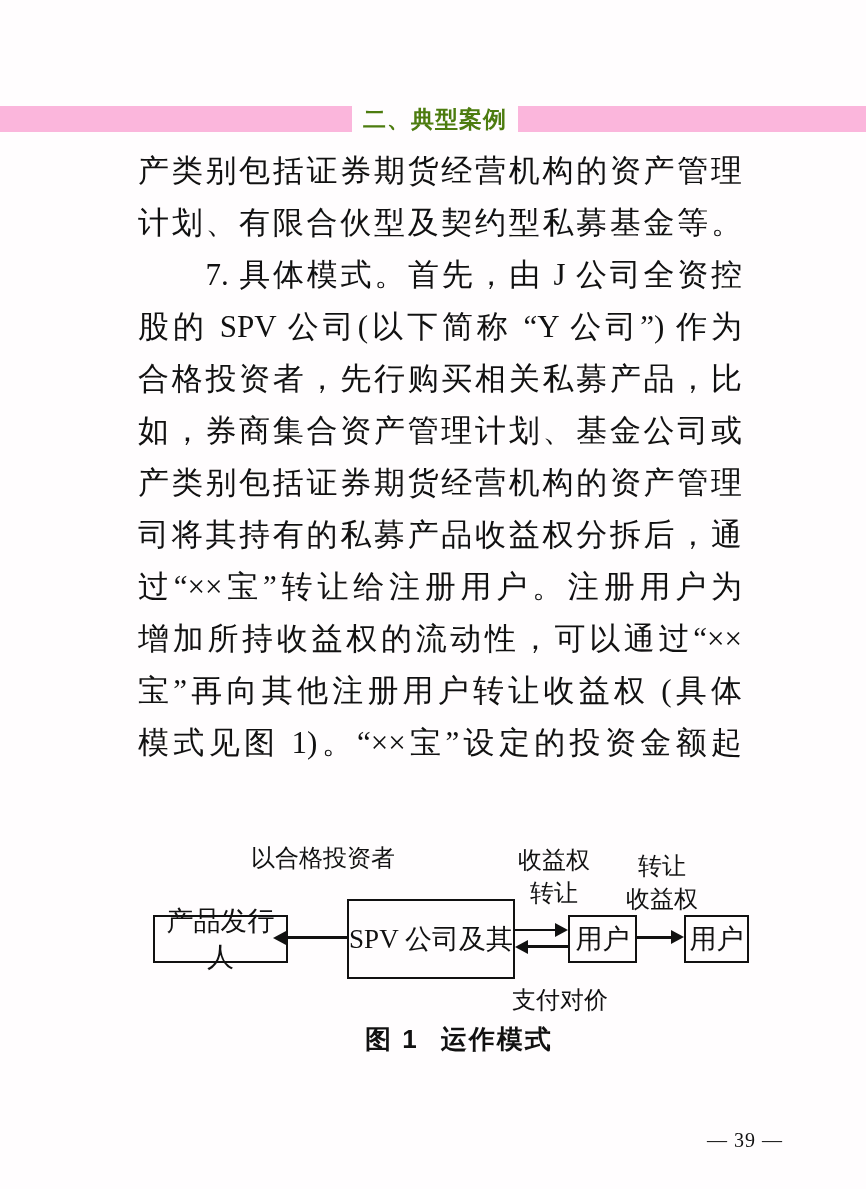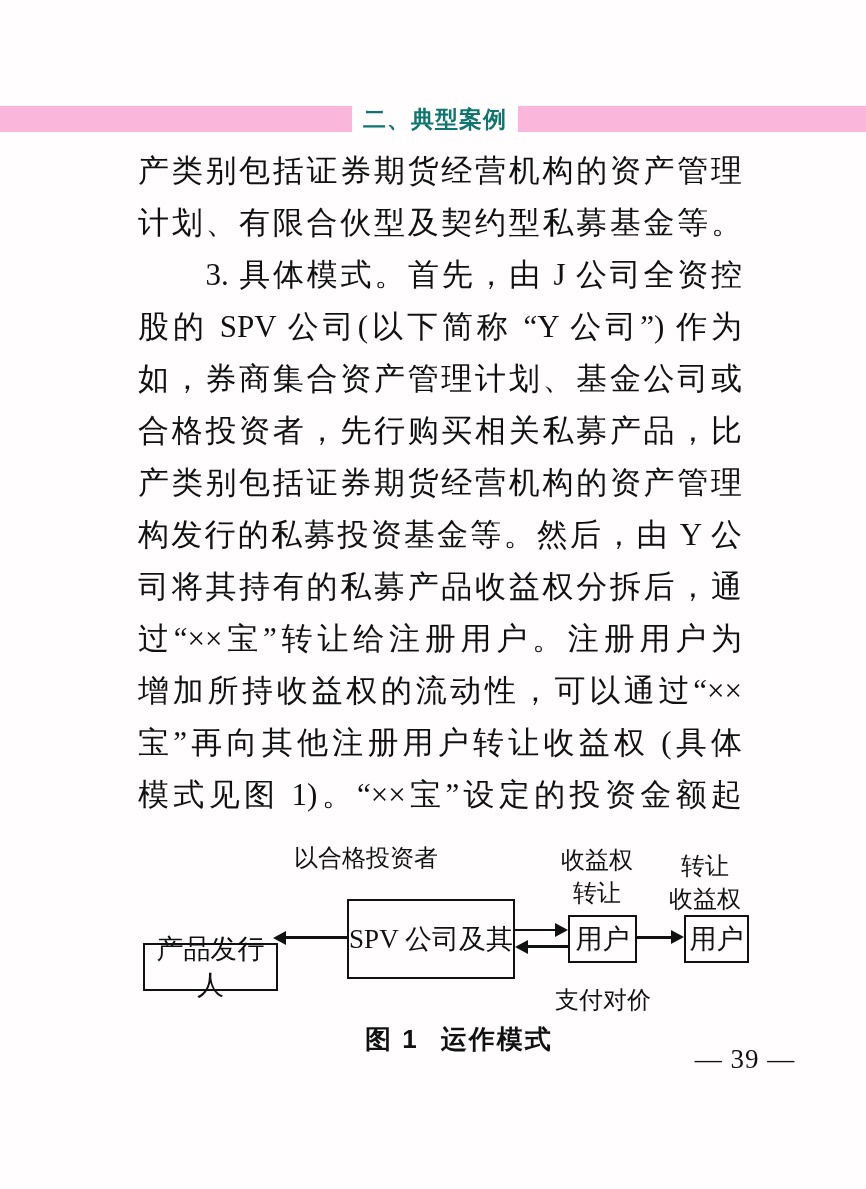--- a/index.html
+++ b/index.html
@@ -14,77 +14,76 @@
   }
   
   .band{position:absolute;top:106px;height:26px;background:#fbb6dc;}
   .band.left{left:0;width:357px;}
   .band.right{left:514px;width:352px;}
   .chapter-title{
     position:absolute;top:105px;left:352px;width:166px;height:28px;
     display:flex;align-items:center;justify-content:center;
     font-family:"Liberation Sans","DejaVu Sans",sans-serif;
     font-weight:bold;font-size:23px;letter-spacing:1px;
-    color:#0f766e;background:#fffdfe;
+    color:#4d7c0f;background:#fffdfe;
   }
   
   .bodytext{
     position:absolute;left:138px;top:145px;width:604px;
     font-size:31px;line-height:52px;
   }
   .bodyline{
     height:52px;
     text-align:justify;text-align-last:justify;
     -moz-text-align-last:justify;
     text-justify:inter-character;
     white-space:nowrap;
   }
   
   .fig-label{
     position:absolute;text-align:center;
-    font-size:24px;line-height:33px;margin-left:43px;
+    font-size:24px;line-height:33px;
   }
   .fbox{
     position:absolute;border:2px solid #111;background:#fffdfe;
     display:flex;flex-direction:column;align-items:center;justify-content:center;
     font-size:27px;line-height:36px;text-align:center;
   }
   .hline{position:absolute;background:#111;}
   .tri{position:absolute;width:0;height:0;border-top:7px solid transparent;border-bottom:7px solid transparent;}
   .tri.r{border-left:13px solid #111;}
   .tri.l{border-right:13px solid #111;}
   .caption{
     position:absolute;left:352px;top:1022px;width:300px;
     font-family:"Liberation Sans","DejaVu Sans",sans-serif;
     font-weight:bold;font-size:26px;letter-spacing:2px;margin-left:13px;
   }
   .caption .gap{display:inline-block;width:22px;}
   .pageno{
-    position:absolute;left:690px;top:1044px;width:110px;
-    font-size:27px;letter-spacing:1px;text-align:center;
+    position:absolute;left:690px;top:1129px;width:110px;
+    font-size:20px;letter-spacing:1px;text-align:center;
   }
 </style>
 </head>
 <body>
 
 <div class="page">
 
   <div class="band left"></div>
   <div class="band right"></div>
   <div class="chapter-title">二、典型案例</div>
 
   <div class="bodytext">
     <div class="bodyline">产类别包括证券期货经营机构的资产管理</div>
     <div class="bodyline">计划、有限合伙型及契约型私募基金等。</div>
-    <div class="bodyline">　　3. 具体模式。首先，由 J 公司全资控</div>
+    <div class="bodyline">　　7. 具体模式。首先，由 J 公司全资控</div>
     <div class="bodyline">股的 SPV 公司(以下简称 “Y 公司”) 作为</div>
+    <div class="bodyline">合格投资者，先行购买相关私募产品，比</div>
     <div class="bodyline">如，券商集合资产管理计划、基金公司或</div>
-    <div class="bodyline">合格投资者，先行购买相关私募产品，比</div>
     <div class="bodyline">产类别包括证券期货经营机构的资产管理</div>
-    <div class="bodyline">构发行的私募投资基金等。然后，由 Y 公</div>
     <div class="bodyline">司将其持有的私募产品收益权分拆后，通</div>
     <div class="bodyline">过“××宝”转让给注册用户。注册用户为</div>
     <div class="bodyline">增加所持收益权的流动性，可以通过“××</div>
     <div class="bodyline">宝”再向其他注册用户转让收益权 (具体</div>
     <div class="bodyline">模式见图 1)。“××宝”设定的投资金额起</div>
   </div>
 
   <div>
 
     <div class="fig-label" style="left:250px;top:842px;width:146px;">
@@ -92,21 +91,21 @@
     </div>
     <div class="fig-label" style="left:513px;top:844px;width:82px;">
       <div>收益权</div>
       <div>转让</div>
     </div>
     <div class="fig-label" style="left:624px;top:850px;width:76px;">
       <div>转让</div>
       <div>收益权</div>
     </div>
 
-    <div class="fbox" style="left:143px;top:915px;width:131px;height:44px;margin-top:28px;">
+    <div class="fbox" style="left:153px;top:915px;width:131px;height:44px;">
       <div>产品发行人</div>
     </div>
     <div class="fbox" style="left:347px;top:899px;width:164px;height:76px;">
       <div>SPV 公司及其</div>
     </div>
     <div class="fbox" style="left:568px;top:915px;width:65px;height:44px;">
       <div>用户</div>
     </div>
     <div class="fbox" style="left:684px;top:915px;width:61px;height:44px;">
       <div>用户</div>

